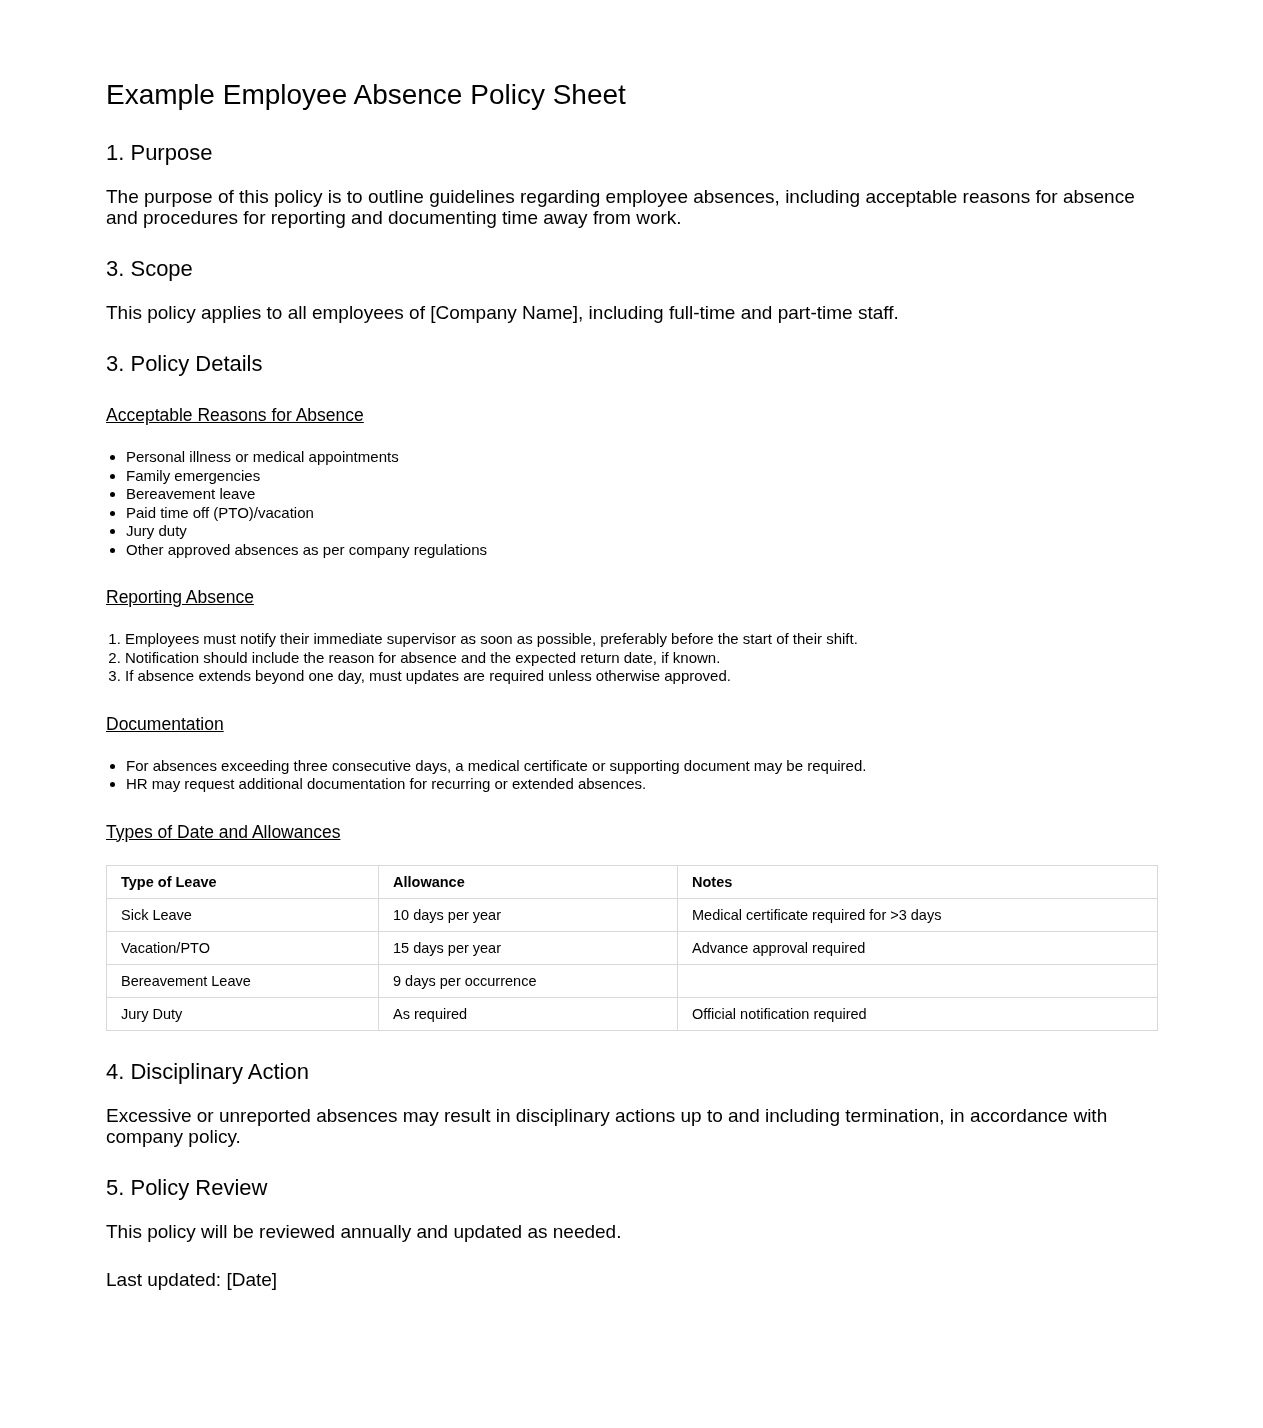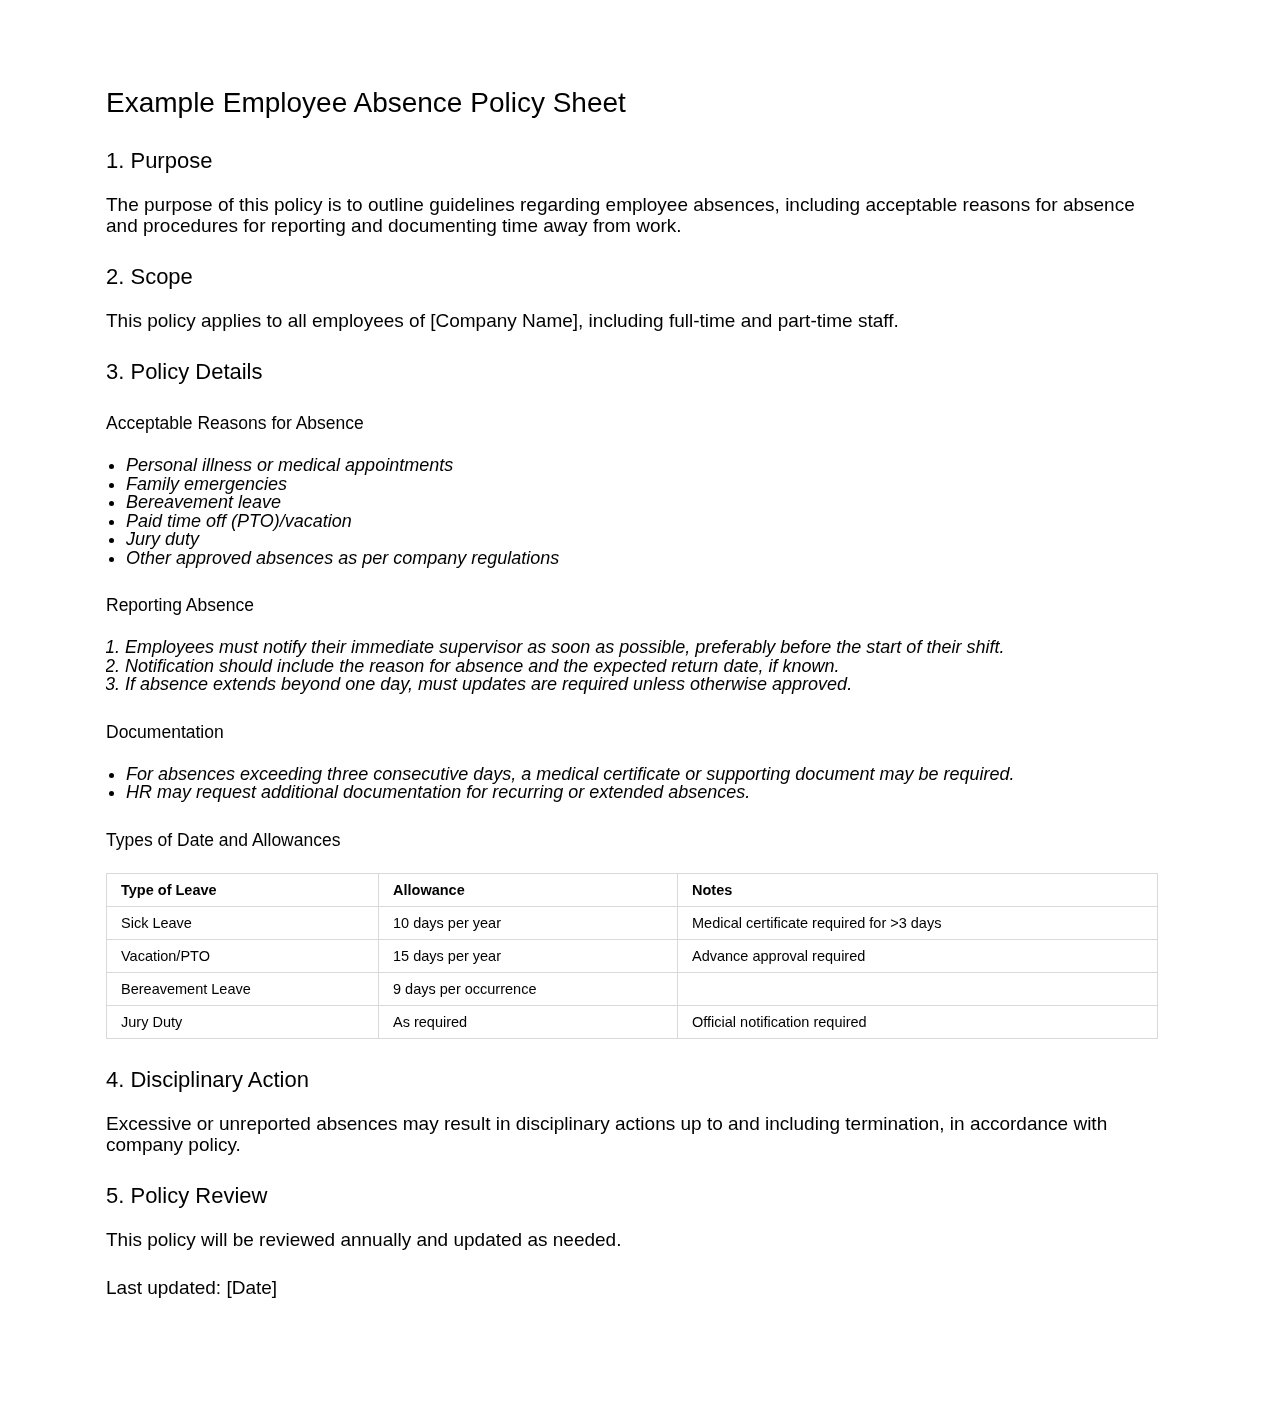--- a/index.html
+++ b/index.html
@@ -12,21 +12,21 @@
   .page {
     position: relative;
     width: 1263px;
     height: 1428px;
     background: #ffffff;
     overflow: hidden;
   }
   .content {
     position: absolute;
     left: 106px;
-    top: 8px;
+    top: 0;
     width: 1052px;
     height: 1302px;
     overflow: hidden;
   }
   h1 {
     font-size: 28px;
     font-weight: normal;
     line-height: 34px;
     margin: 78px 0 0 0;
   }
@@ -34,30 +34,30 @@
     font-size: 22px;
     font-weight: normal;
     line-height: 26px;
     margin: 28px 0 0 0;
   }
   h3 {
     font-size: 17.5px;
     font-weight: normal;
     line-height: 21px;
     margin: 28px 0 0 0;
+    text-decoration: underline;
   }
   p {
     font-size: 19px;
     line-height: 21px;
     margin: 20px 0 0 0;
   }
   ul, ol {
-    font-size: 18px;
+    font-size: 15px;
     margin: 22px 0 0 0;
-    font-style: italic;
   }
   ul { padding-left: 20px; }
   ol { padding-left: 19px; }
   li { line-height: 18.5px; }
   table {
     border-collapse: collapse;
     width: 1052px;
     margin-top: 22px;
     font-size: 14.5px;
   }
@@ -78,21 +78,21 @@
 <body>
 
 <div class="page">
   <div class="content">
 
     <h1>Example Employee Absence Policy Sheet</h1>
 
     <h2>1. Purpose</h2>
     <p>The purpose of this policy is to outline guidelines regarding employee absences, including acceptable reasons for absence and procedures for reporting and documenting time away from work.</p>
 
-    <h2>2. Scope</h2>
+    <h2>3. Scope</h2>
     <p>This policy applies to all employees of [Company Name], including full-time and part-time staff.</p>
 
     <h2>3. Policy Details</h2>
 
     <h3>Acceptable Reasons for Absence</h3>
     <ul>
       <li>Personal illness or medical appointments</li>
       <li>Family emergencies</li>
       <li>Bereavement leave</li>
       <li>Paid time off (PTO)/vacation</li>

